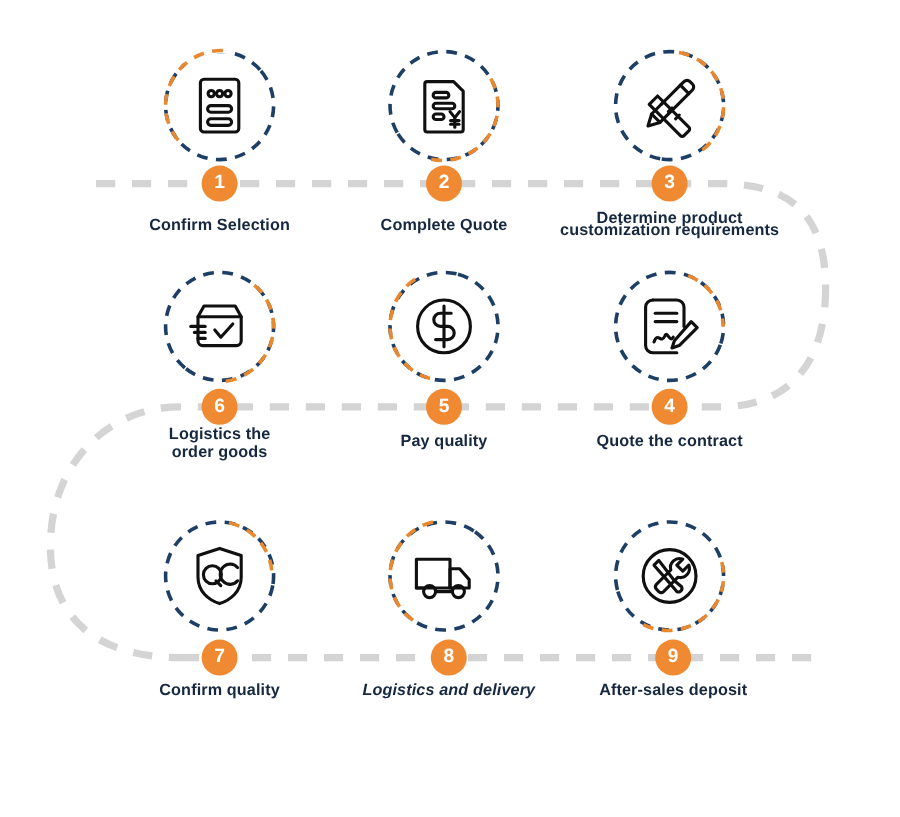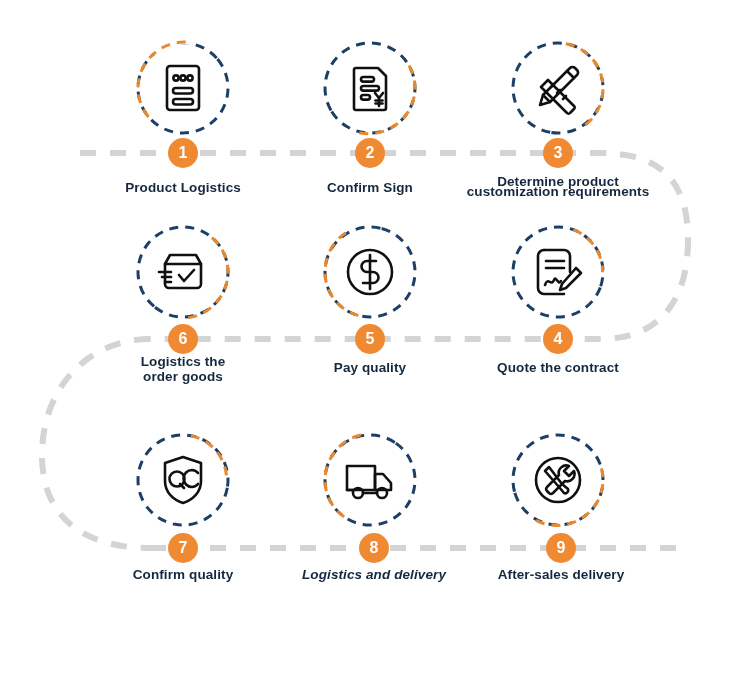--- a/index.html
+++ b/index.html
@@ -90,21 +90,21 @@
           <circle cx="28" cy="18" r="2.6"></circle>
           <circle cx="35" cy="18" r="2.6"></circle>
           <rect x="18" y="28" width="20" height="5.5" rx="2.75"></rect>
           <rect x="18" y="39" width="20" height="5.5" rx="2.75"></rect>
         </g>
       </svg>
     </div>
   </div>
   <div class="badge" style="left:168px;top:138px;">1</div>
   <div class="step" style="left:88px;top:180px;">
-    <div class="label" style="top:0;">Product Logistics</div>
+    <div class="label" style="top:0;">Confirm Selection</div>
   </div>
 
   <div class="step" style="left:275px;top:40px;">
     <div class="ring-wrap">
       <svg class="ring" viewBox="0 0 96 96">
         <g transform="rotate(150 48 48)" fill="none" stroke-width="3" stroke-dasharray="9 7">
           <circle cx="48" cy="48" r="45" stroke="#1d3f66"></circle>
           <path d="M3 48 A45 45 0 0 1 48 3 A45 45 0 0 1 83 18" stroke="#e8882f"></path>
         </g>
       </svg>
@@ -117,21 +117,21 @@
           <path d="M33 33 l4 5 l4 -5"></path>
           <path d="M37 38 v8"></path>
           <path d="M33.5 40.5 h7"></path>
           <path d="M33.5 43.5 h7"></path>
         </g>
       </svg>
     </div>
   </div>
   <div class="badge" style="left:355px;top:138px;">2</div>
   <div class="step" style="left:275px;top:180px;">
-    <div class="label" style="top:0;">Confirm Sign</div>
+    <div class="label" style="top:0;">Complete Quote</div>
   </div>
 
   <div class="step" style="left:463px;top:40px;">
     <div class="ring-wrap">
       <svg class="ring" viewBox="0 0 96 96">
         <g transform="rotate(100 48 48)" fill="none" stroke-width="3" stroke-dasharray="9 7">
           <circle cx="48" cy="48" r="45" stroke="#1d3f66"></circle>
           <path d="M3 48 A45 45 0 0 1 48 3 A45 45 0 0 1 83 18" stroke="#e8882f"></path>
         </g>
       </svg>
@@ -287,16 +287,16 @@
         <g fill="none" stroke="#101010" stroke-width="2.6" stroke-linejoin="round" stroke-linecap="round">
           <circle cx="28" cy="28" r="22"></circle>
           <path d="M39 14 a7.5 7.5 0 0 0 -10 9 l-12 12 a3 3 0 0 0 0 4 l2 2 a3 3 0 0 0 4 0 l12 -12 a7.5 7.5 0 0 0 9 -10 l-5 5 l-5 -5 z"></path>
           <path d="M19 15 l-4 4 l14 16 l5 6 a3 3 0 0 0 4 -4 l-6 -5 z"></path>
         </g>
       </svg>
     </div>
   </div>
   <div class="badge" style="left:546px;top:533px;">9</div>
   <div class="step" style="left:466px;top:567px;">
-    <div class="label" style="top:0;">After-sales delivery</div>
+    <div class="label" style="top:0;">After-sales deposit</div>
   </div>
 
 </div>
 
 </body></html>

